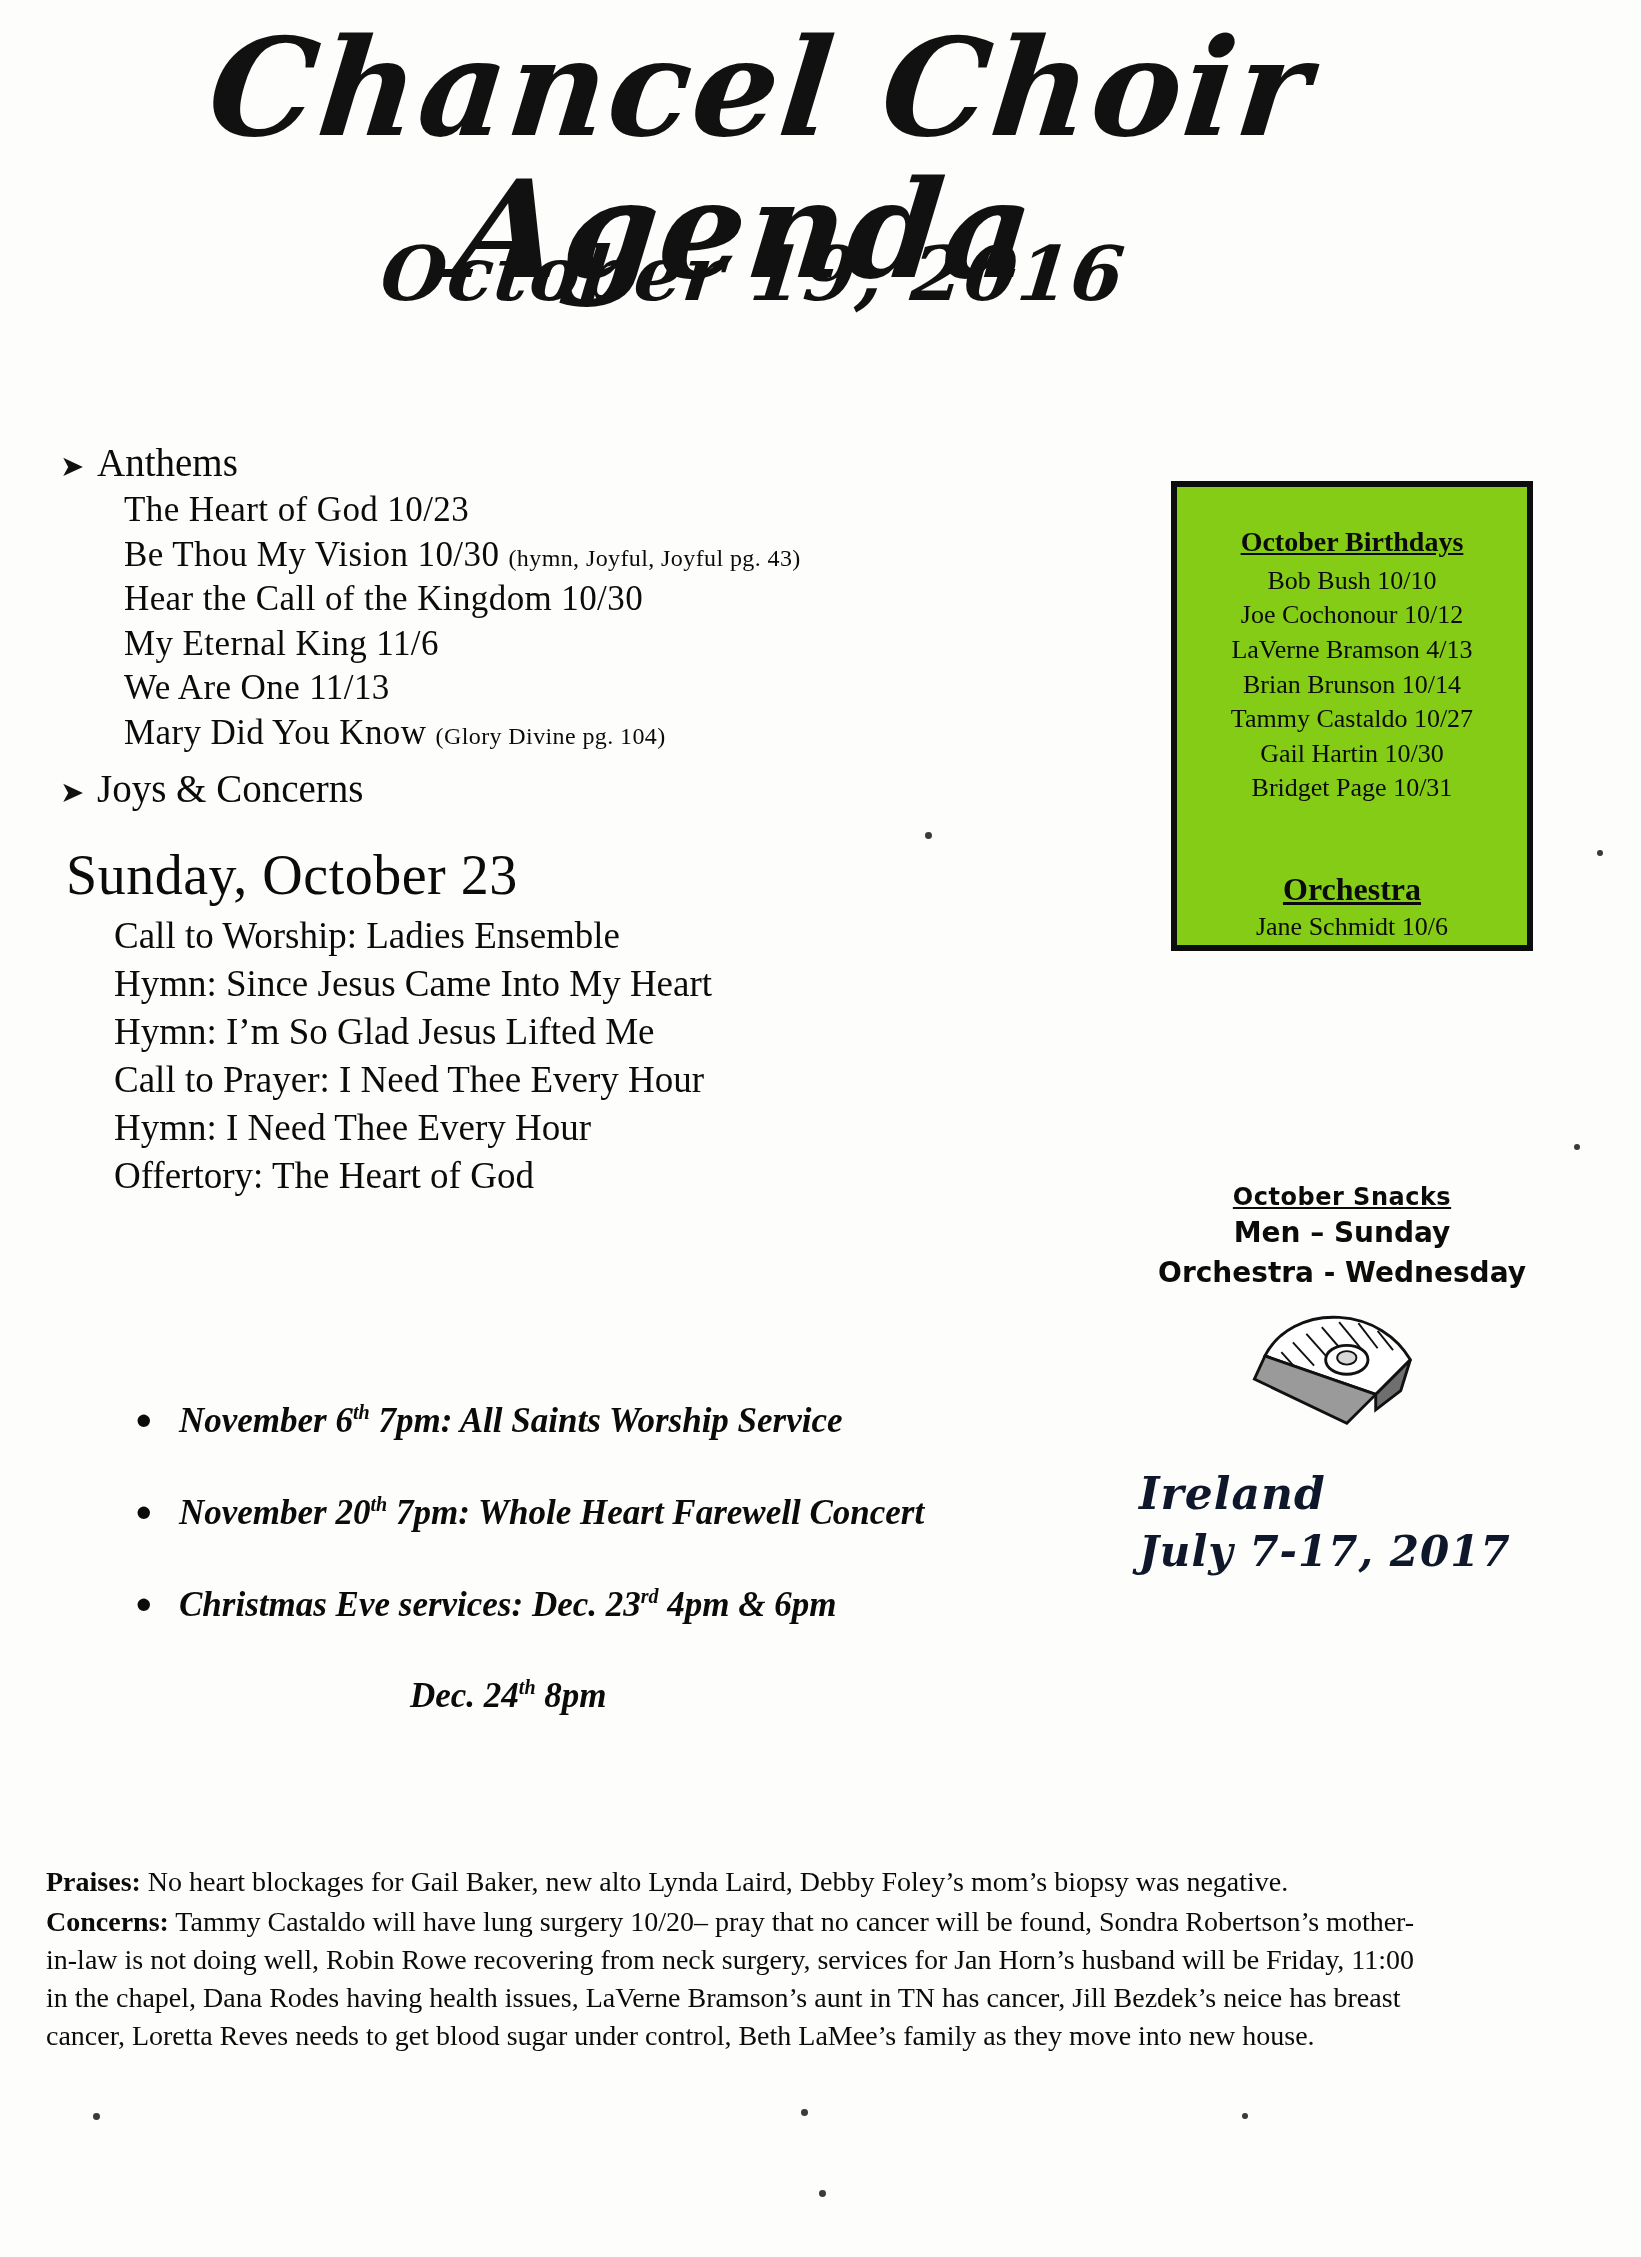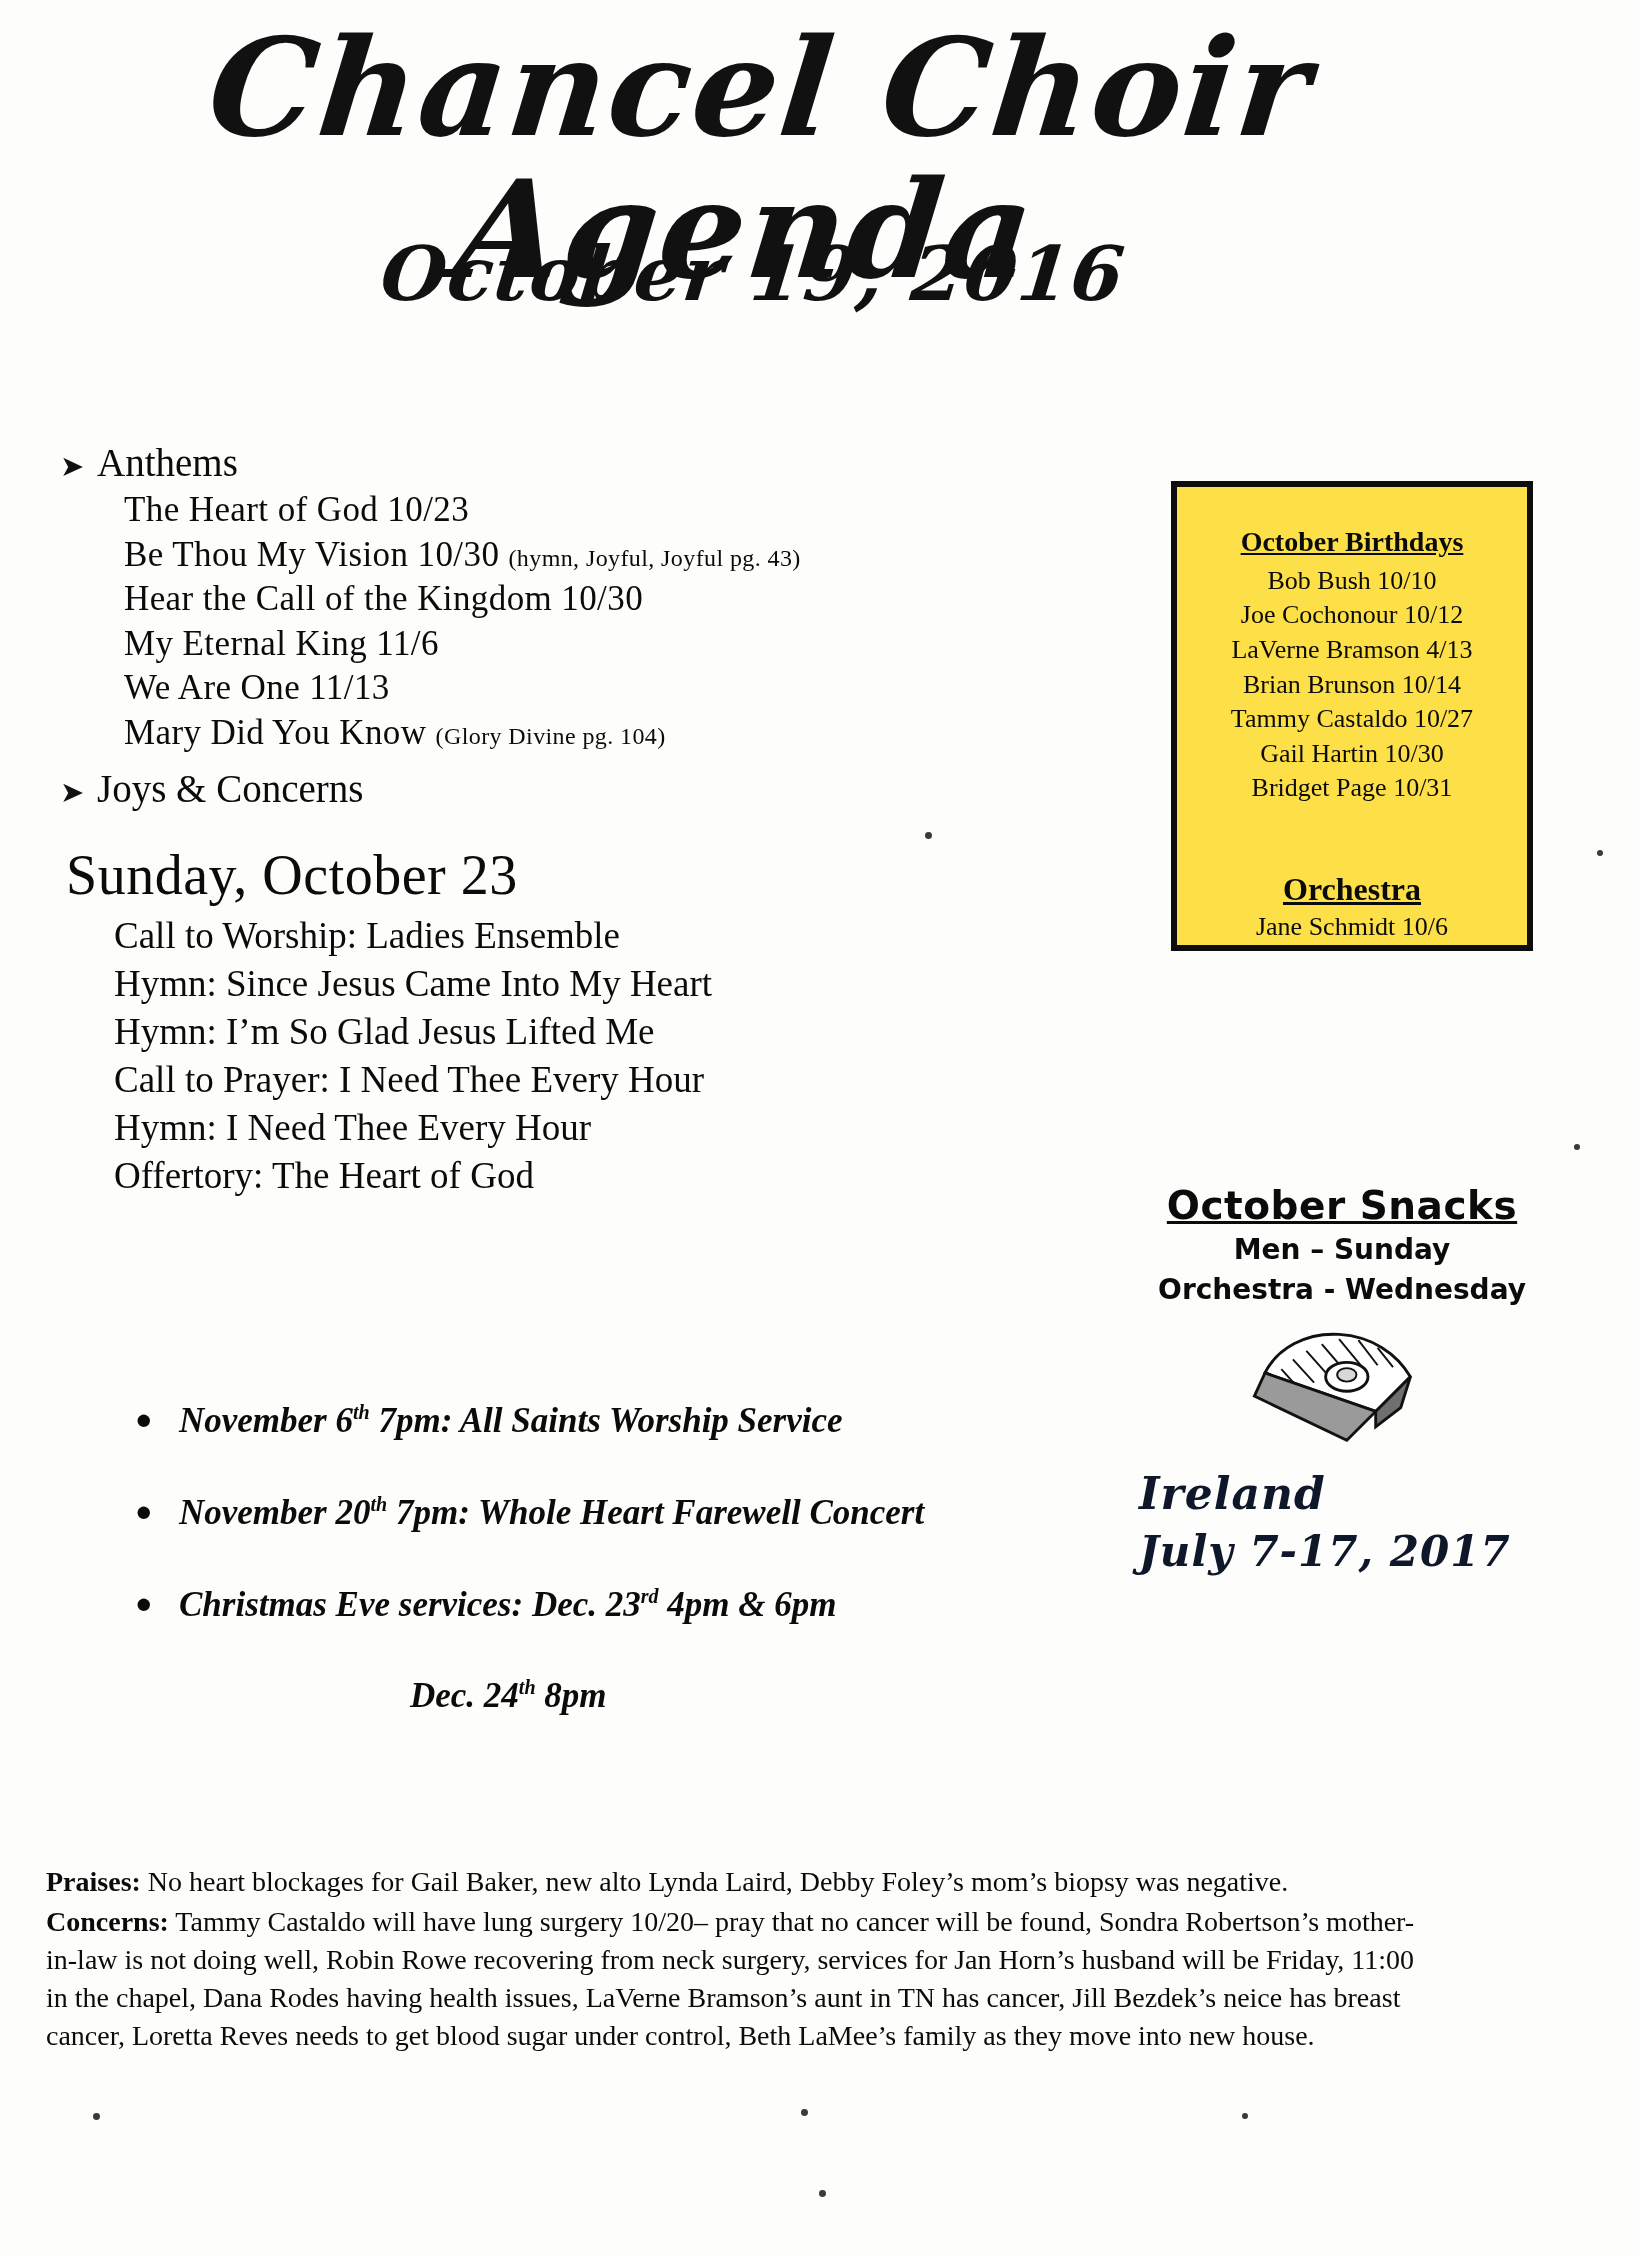--- a/index.html
+++ b/index.html
@@ -155,21 +155,21 @@
   }
 
   
   .bday-box {
     position: absolute;
     left: 1171px;
     top: 481px;
     width: 362px;
     height: 470px;
     border: 6.8px solid #0d0d0d;
-    background: #fde047;
+    background: #84cc16;
     text-align: center;
     padding-top: 39px;
     box-sizing: border-box;
   }
   .bday-title {
     font-weight: 700;
     font-size: 28px;
     text-decoration: underline;
     margin-bottom: 5.8px;
   }
@@ -190,21 +190,21 @@
   .snacks {
     position: absolute;
     left: 1139px;
     top: 1183px;
     width: 406px;
     text-align: center;
     font-family: "DejaVu Sans", sans-serif;
     font-weight: 700;
   }
   .snacks-title {
-    font-size: 39px;
+    font-size: 24px;
     text-decoration: underline;
     letter-spacing: 0.5px;
   }
   .snacks-line {
     font-size: 28px;
     line-height: 1.28;
     margin-top: 3.9px;
   }
   .pie {
     margin: 11.6px auto 0;

